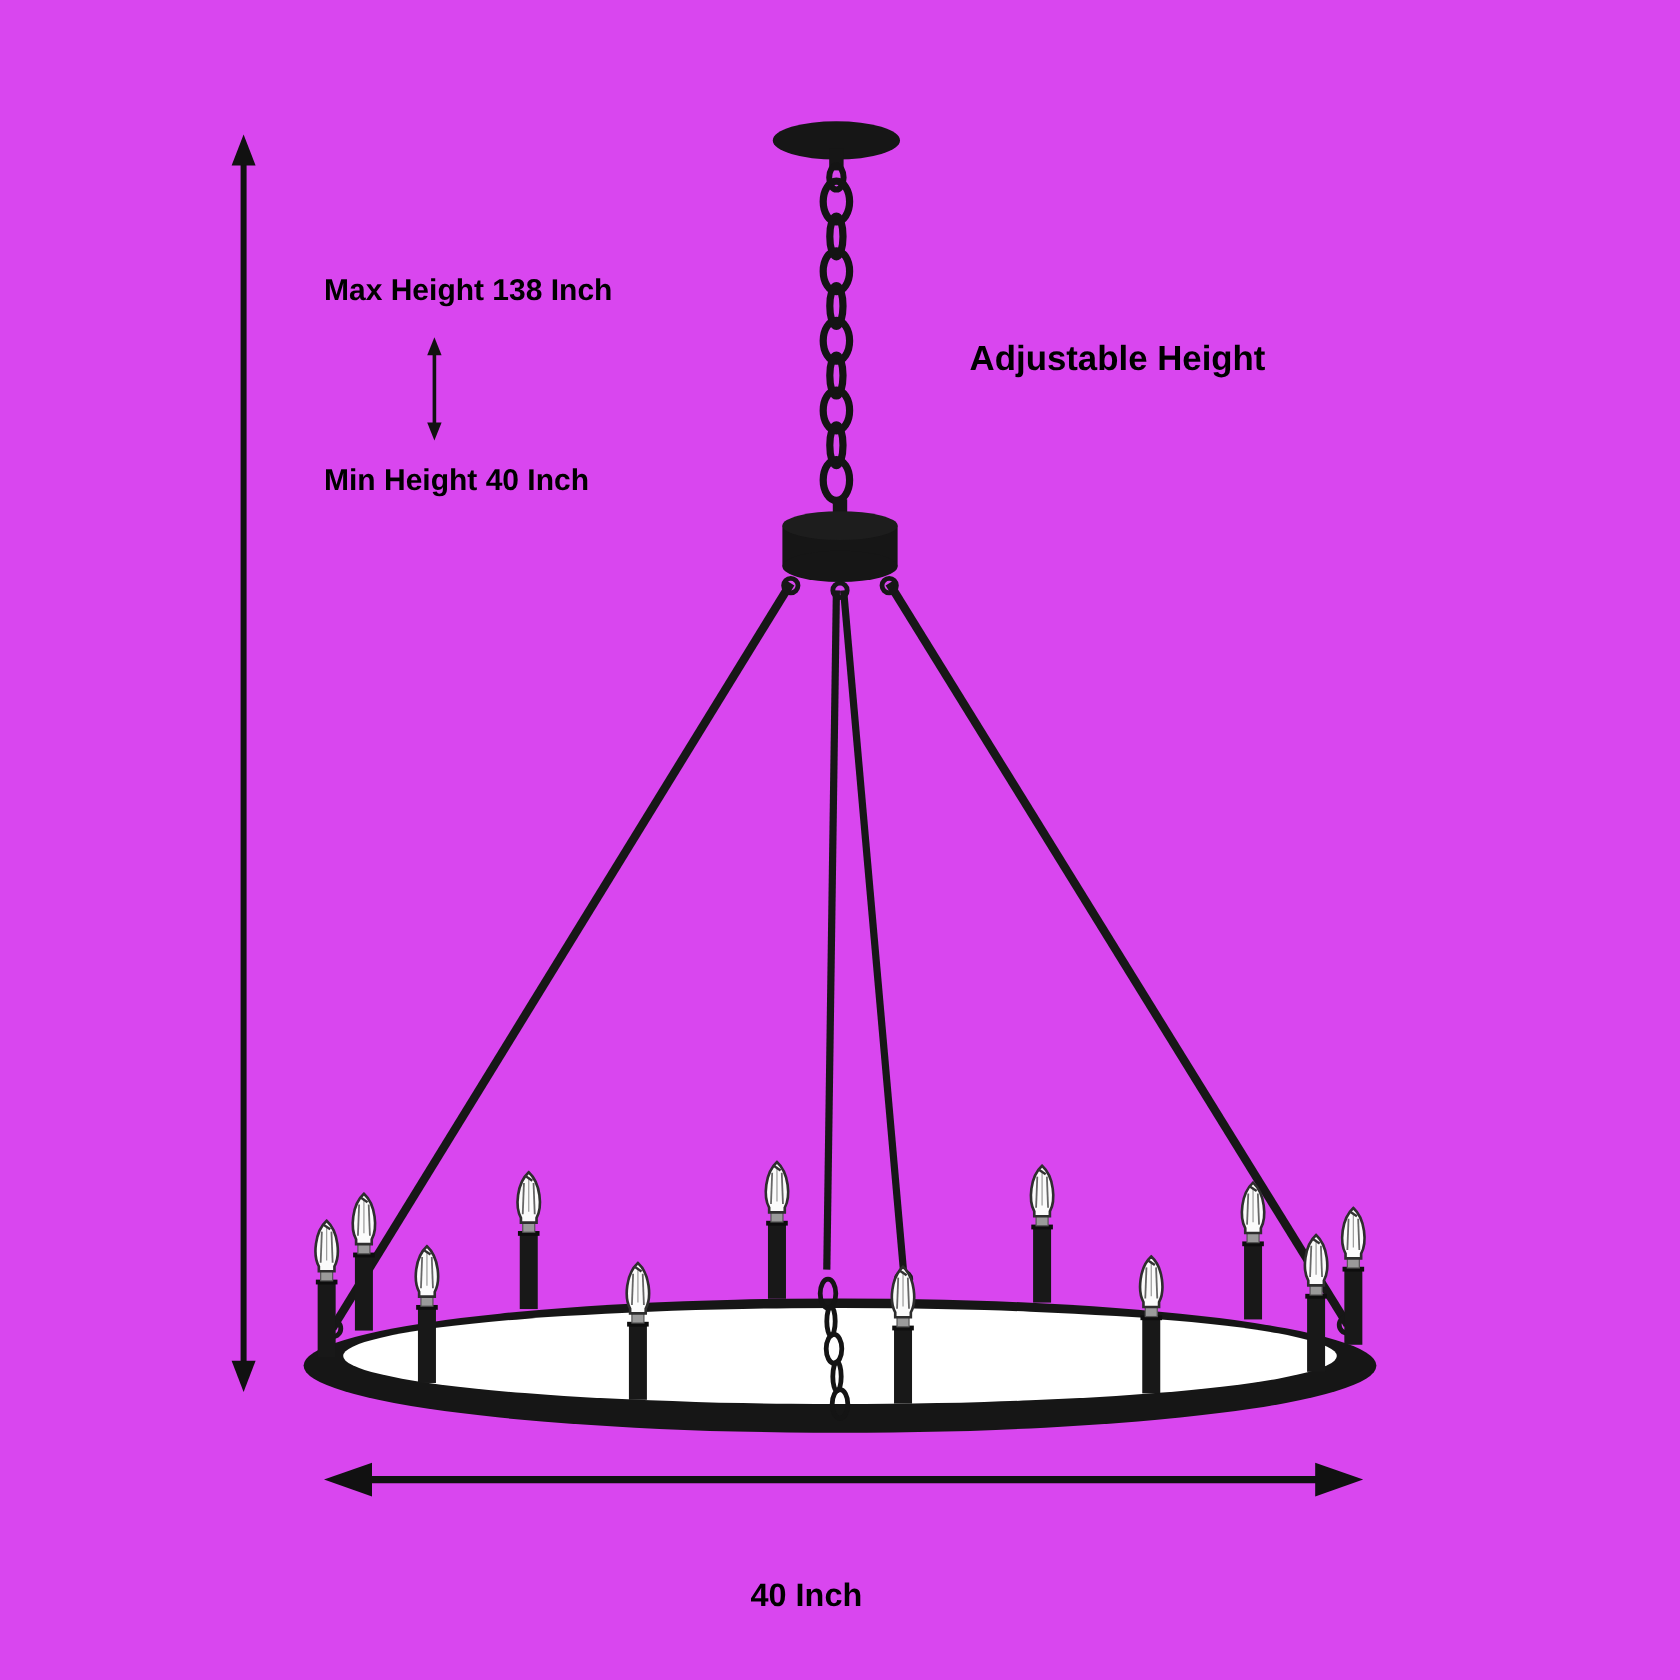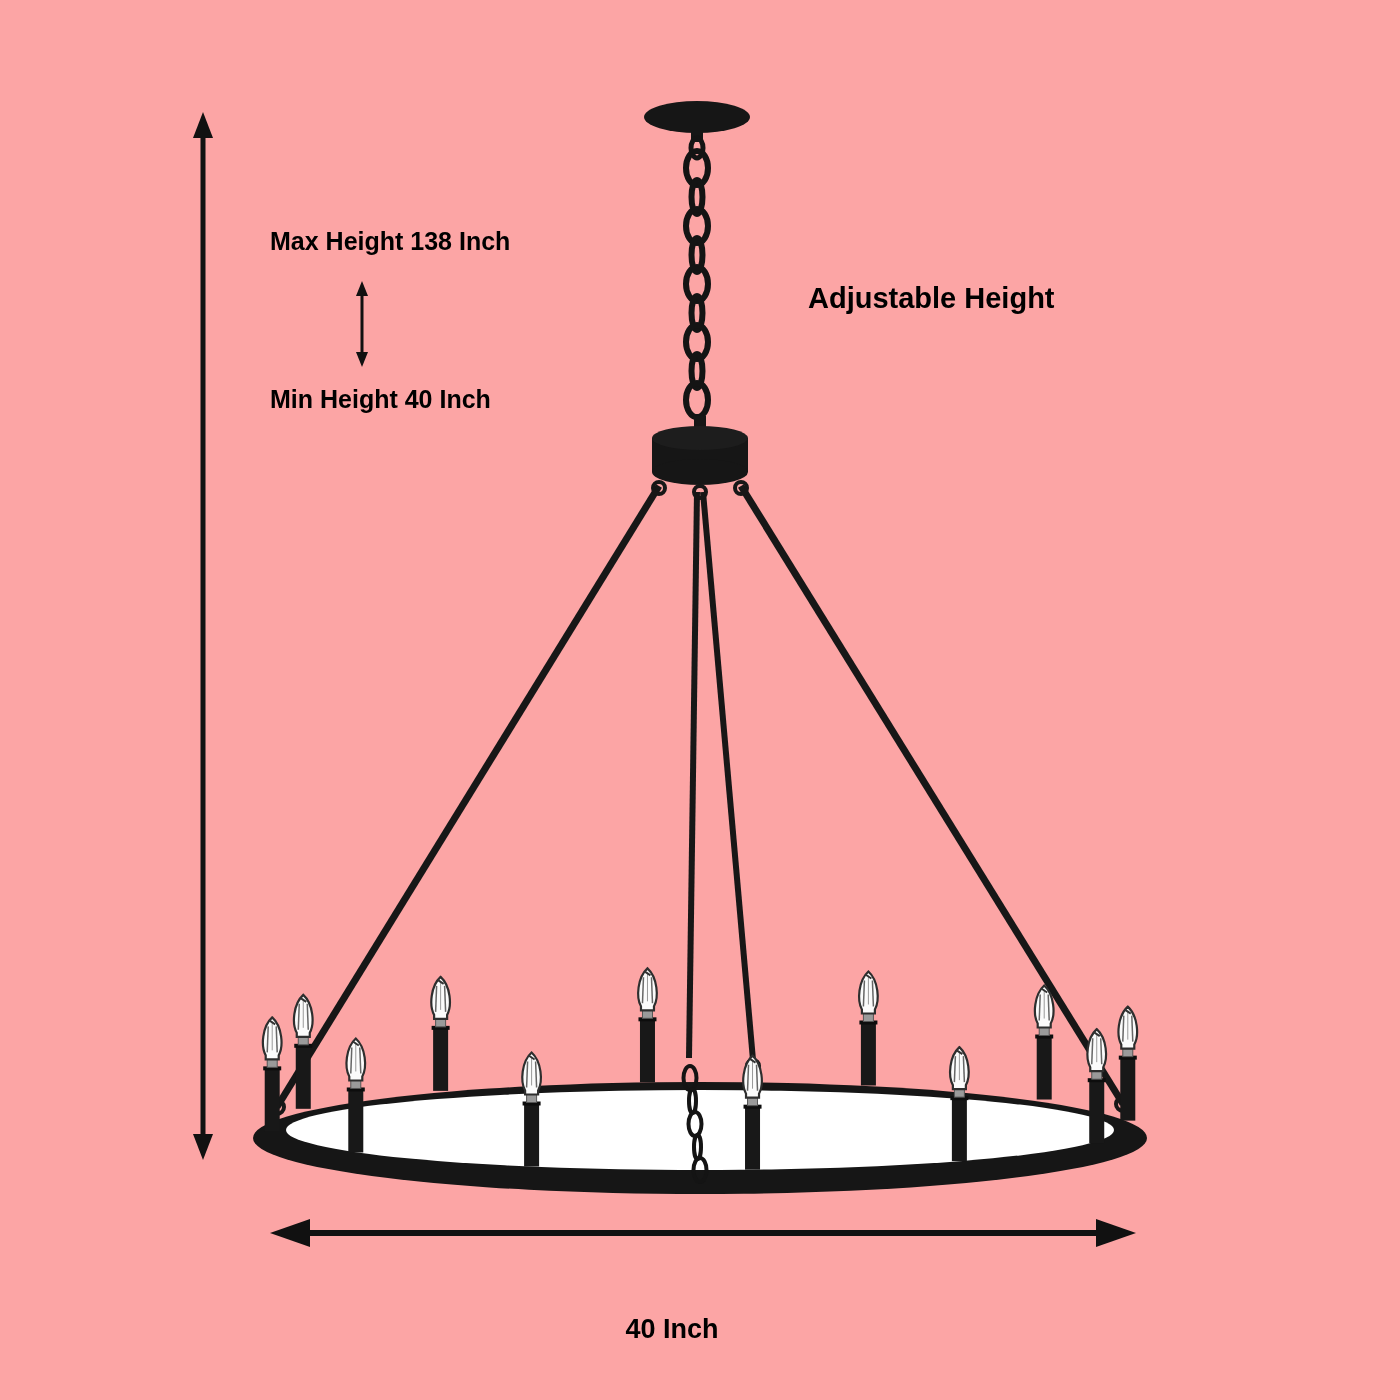--- a/index.html
+++ b/index.html
@@ -1,16 +1,16 @@
 <!DOCTYPE html>
 <html><head>
 <meta charset="utf-8">
 <style>
   html,body{margin:0;padding:0;background:#ffffff;}
-  .stage{position:relative;width:1400px;height:1400px;background:#fca5a5;overflow:hidden;
+  .stage{position:relative;width:1400px;height:1400px;background:#d946ef;overflow:hidden;
          font-family:"Liberation Sans", sans-serif;}
   svg{position:absolute;inset:0;}
   text{font-family:"Liberation Sans", sans-serif;fill:#000000;font-weight:700;}
   .lbl-side{font-size:25px;}
   .lbl-big{font-size:29px;}
   .lbl-width{font-size:27px;}
 </style>
 </head>
 <body>
 

